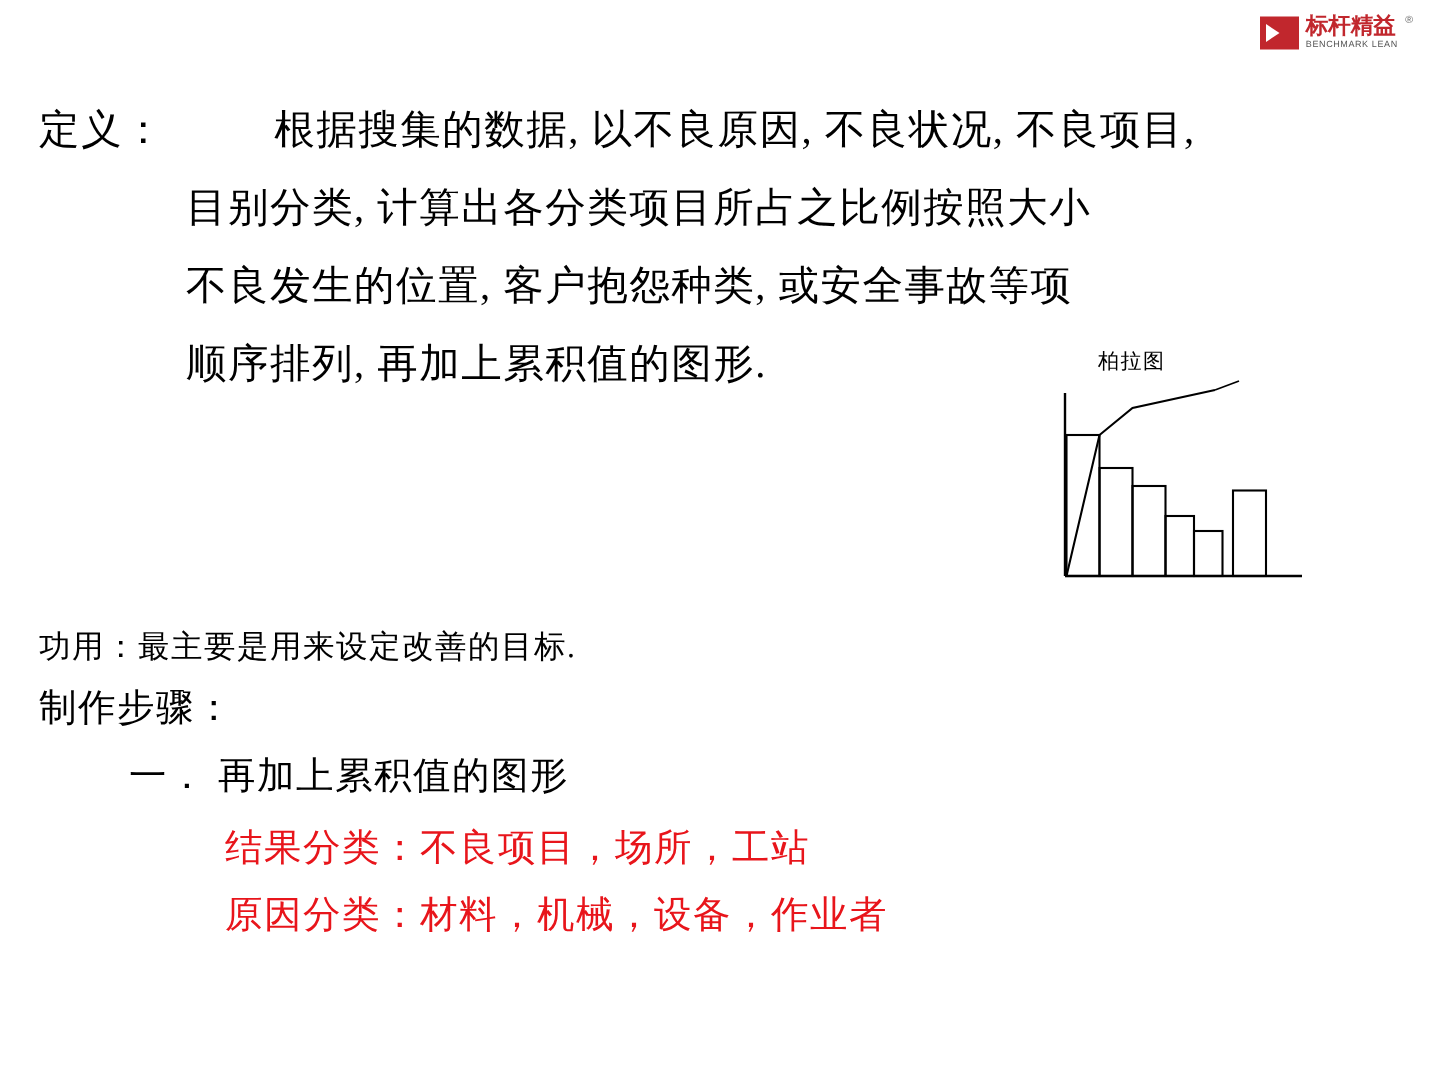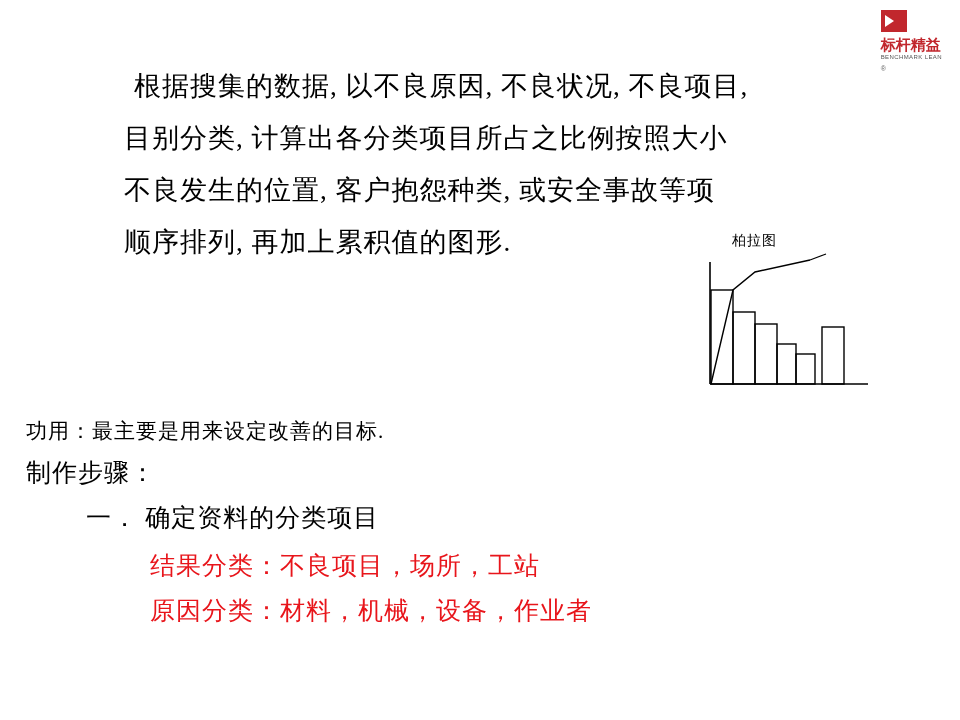--- a/index.html
+++ b/index.html
@@ -15,23 +15,22 @@
     overflow: hidden;
     position: relative;
   }
 
   
   .logo {
     position: absolute;
     top: 10px;
     right: 18px;
     display: flex;
-    align-items: flex-start;
+    align-items: center;
     gap: 5px;
-    flex-direction: column;
   }
   .logo-mark {
     width: 26px;
     height: 22px;
     background: #c1272d;
     position: relative;
     flex: none;
   }
   .logo-mark::after {
     content: "";
@@ -161,20 +160,21 @@
   <div class="logo-mark"></div>
   <div class="logo-text">
     <span class="logo-cn">标杆精益</span>
     <span class="logo-en">BENCHMARK LEAN</span>
   </div>
   <span class="logo-tm">®</span>
 </div>
 
 <div class="definition">
   <div class="def-row">
+    <span class="def-label">定义：</span>
     <span class="def-text">根据搜集的数据, 以不良原因, 不良状况, 不良项目,</span>
   </div>
   <div class="def-row def-indent">
     <span>目别分类, 计算出各分类项目所占之比例按照大小</span>
   </div>
   <div class="def-row def-indent">
     <span>不良发生的位置, 客户抱怨种类, 或安全事故等项</span>
   </div>
   <div class="def-row def-indent">
     <span>顺序排列, 再加上累积值的图形.</span>
@@ -201,17 +201,17 @@
   </svg>
 </div>
 
 <div class="usage">
   <span>功用：</span><span>最主要是用来设定改善的目标.</span>
 </div>
 
 <div class="steps-title">制作步骤：</div>
 
 <div class="step-one">
-  <span>一．</span>&nbsp;<span>确定资料的分类项目</span>
+  <span>一．</span>&nbsp;<span>再加上累积值的图形</span>
 </div>
 
 <div class="red-line red-line-1">结果分类：不良项目，场所，工站</div>
 <div class="red-line red-line-2">原因分类：材料，机械，设备，作业者</div>
 
 </body></html>

